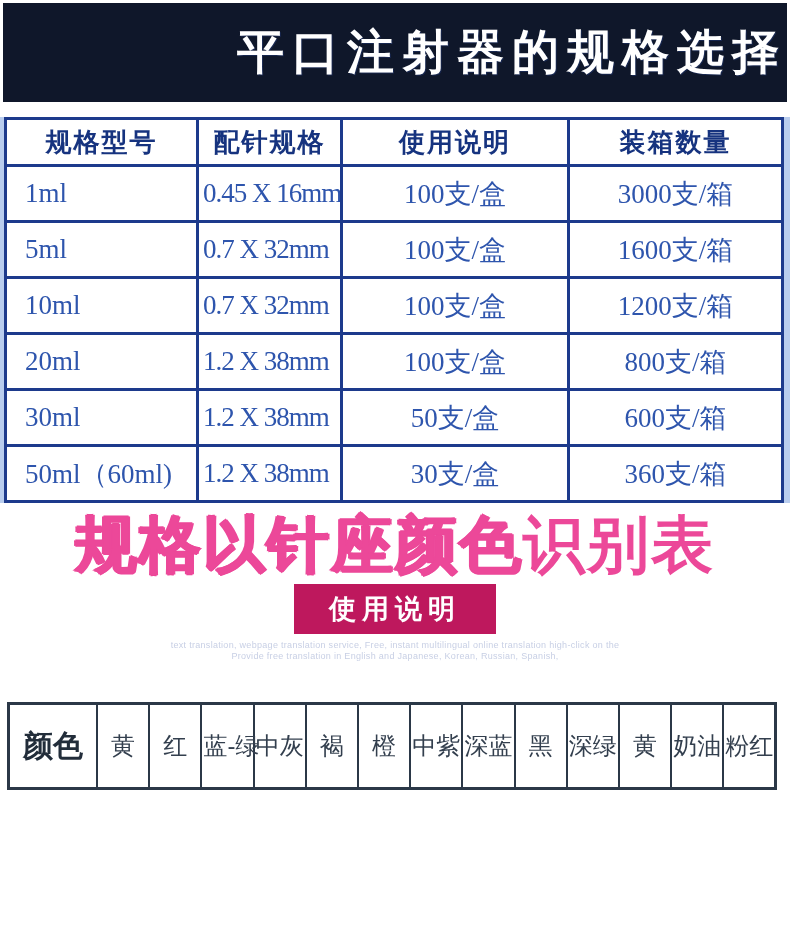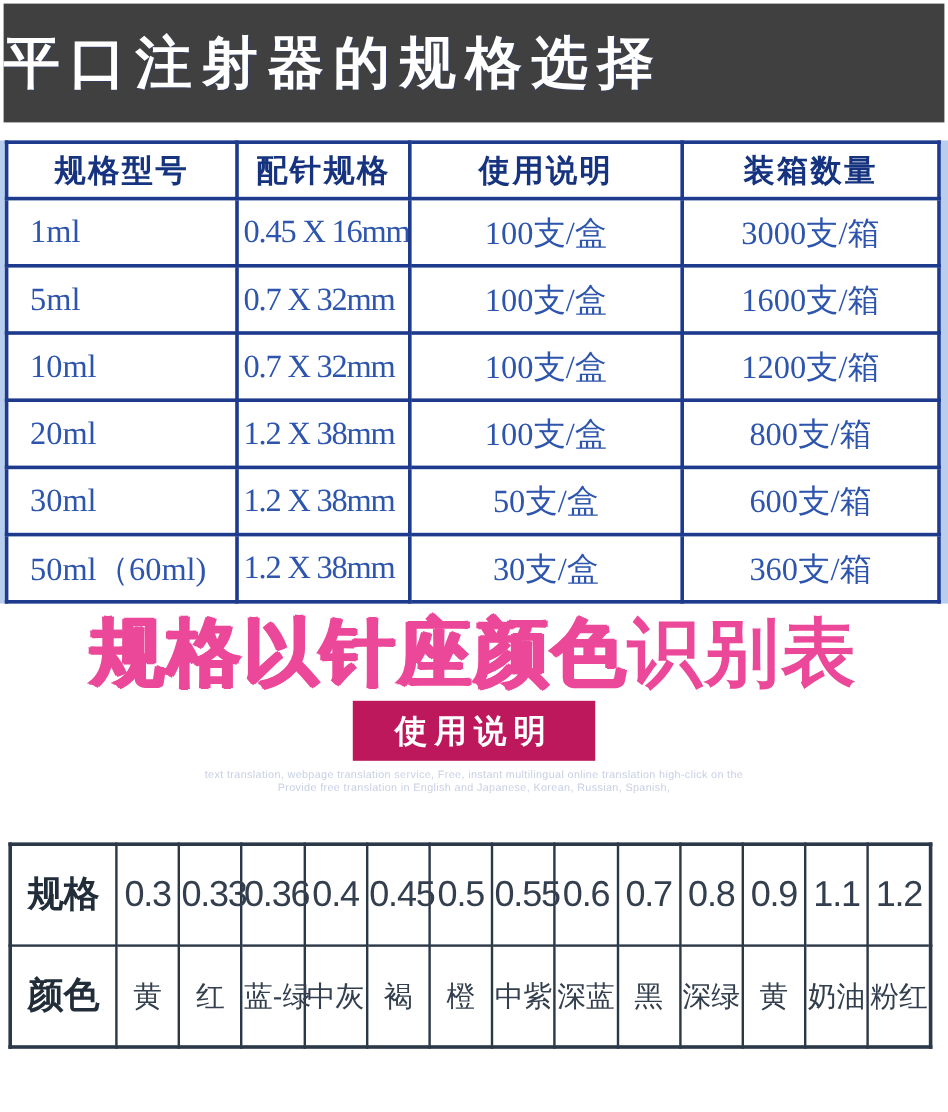--- a/index.html
+++ b/index.html
@@ -3,22 +3,22 @@
 <meta charset="utf-8">
 <style>
   html,body{margin:0;padding:0;}
   body{
     width:790px;height:927px;overflow:hidden;background:#ffffff;
     font-family:"Liberation Sans","DejaVu Sans",sans-serif;
     position:relative;
   }
   
   .top-banner{
-    margin:3px 3px 0 3px;height:99px;background:#404040;
-    display:flex;align-items:center;justify-content:flex-start;
+    margin:3px 3px 0 3px;height:99px;background:#0f172a;
+    display:flex;align-items:center;justify-content:flex-end;
   }
   .top-banner .title{
     color:#ffffff;font-size:47px;font-weight:bold;letter-spacing:8px;
     text-shadow:1px 1px 0 rgba(40,70,150,.35);white-space:nowrap;
   }
   
   .spec-section{
     margin-top:15px;background:#b9cdee;padding:0 10px 0 4px;
   }
   table.spec{
@@ -141,36 +141,20 @@
 </div>
 
 <div class="watermark">
   <div>text translation, webpage translation service, Free, instant multilingual online translation high-click on the</div>
   <div>Provide free translation in English and Japanese, Korean, Russian, Spanish,</div>
 </div>
 
 <div class="color-section">
   <table class="colors">
     <tbody>
-        <tr>
-      <th class="rowhead">规格</th>
-      <td class="size-cell">0.3</td>
-      <td class="size-cell">0.33</td>
-      <td class="size-cell">0.36</td>
-      <td class="size-cell">0.4</td>
-      <td class="size-cell">0.45</td>
-      <td class="size-cell">0.5</td>
-      <td class="size-cell">0.55</td>
-      <td class="size-cell">0.6</td>
-      <td class="size-cell">0.7</td>
-      <td class="size-cell">0.8</td>
-      <td class="size-cell">0.9</td>
-      <td class="size-cell">1.1</td>
-      <td class="size-cell">1.2</td>
-    </tr>
     <tr>
       <th class="rowhead">颜色</th>
       <td class="hue-cell">黄</td>
       <td class="hue-cell">红</td>
       <td class="hue-cell">蓝-绿</td>
       <td class="hue-cell">中灰</td>
       <td class="hue-cell">褐</td>
       <td class="hue-cell">橙</td>
       <td class="hue-cell">中紫</td>
       <td class="hue-cell">深蓝</td>

